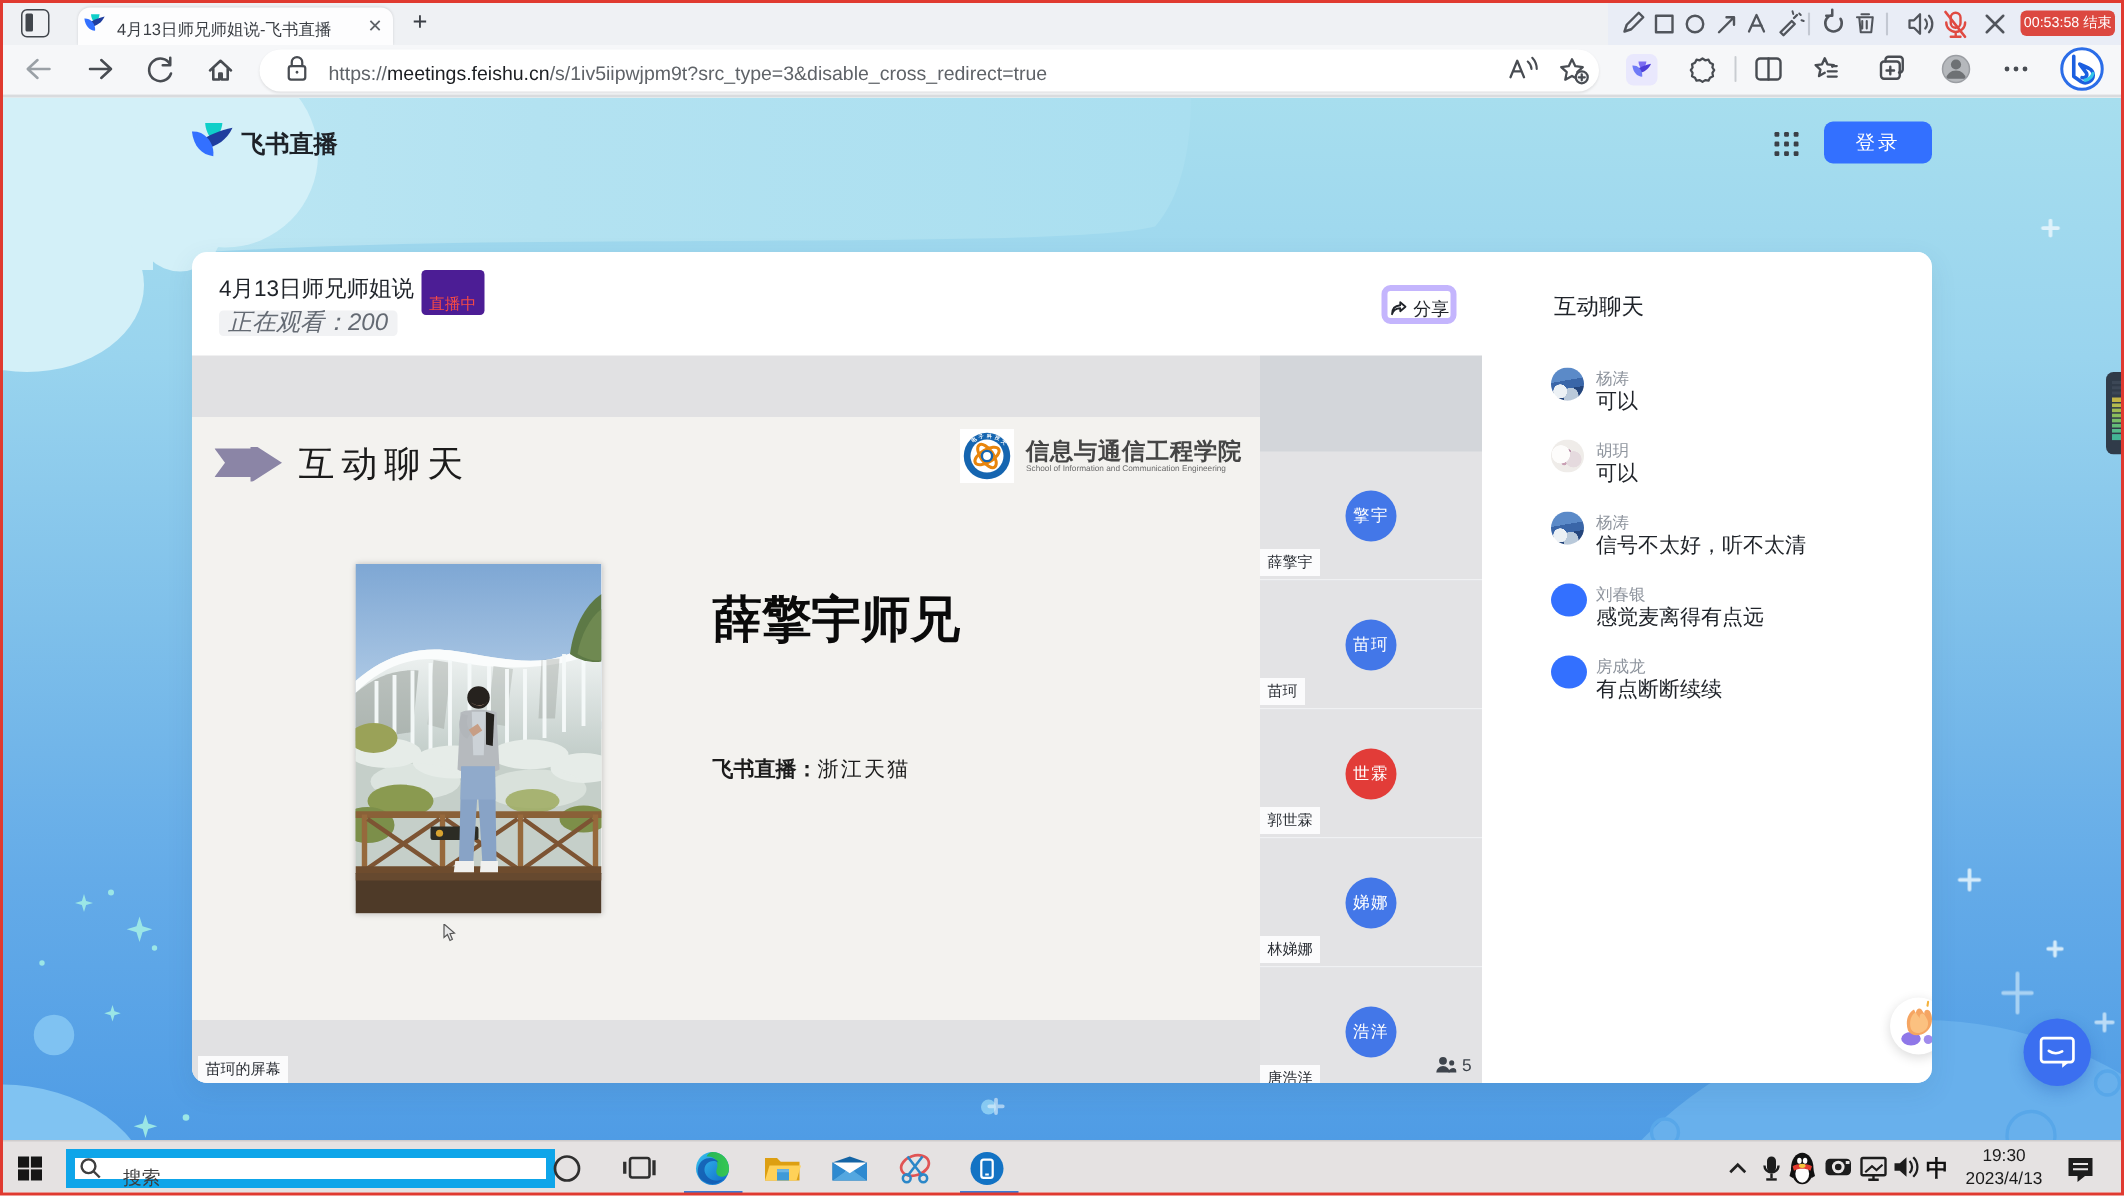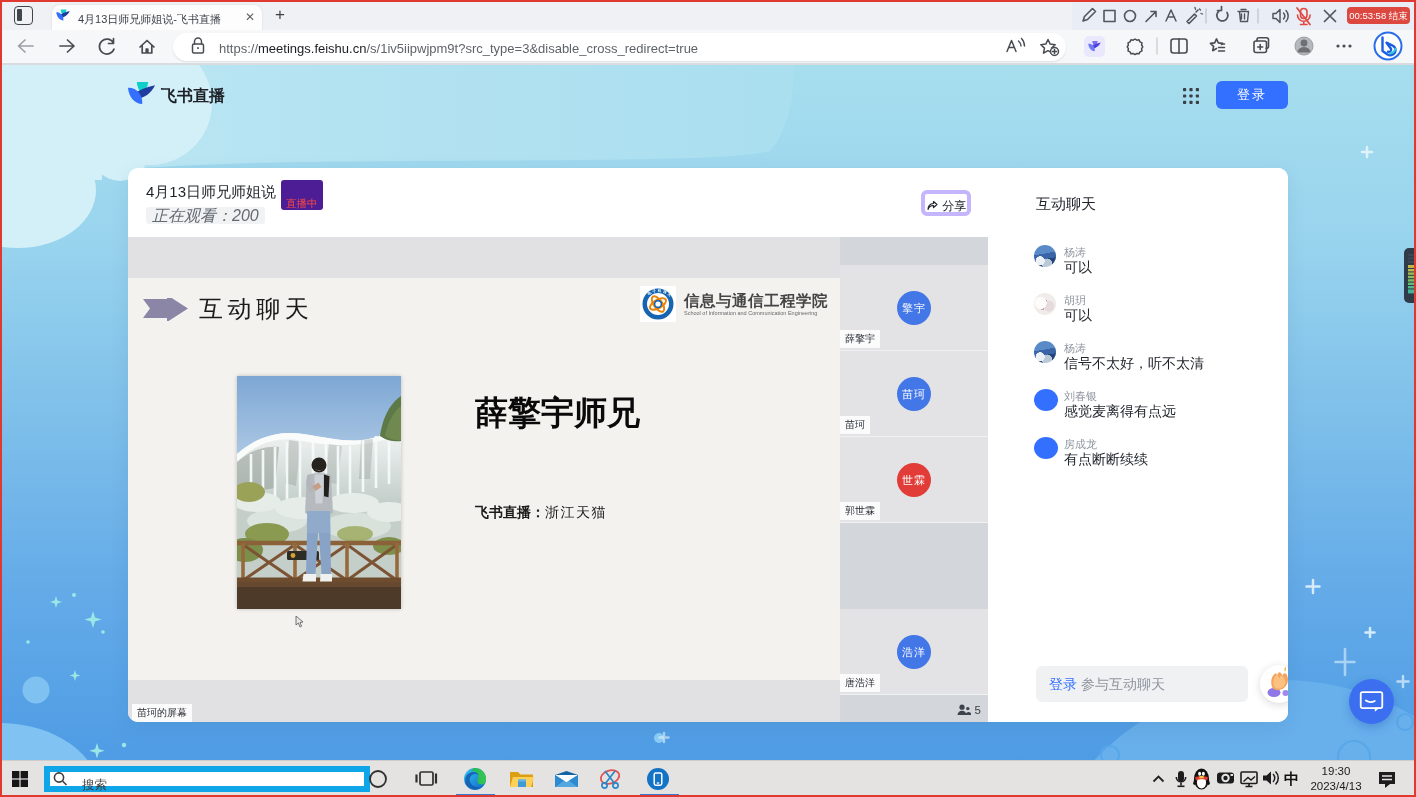--- a/index.html
+++ b/index.html
@@ -45,21 +45,21 @@
   #schooltext { left:556px; top:13px; font-size:15.5px; font-weight:700; color:#454545; letter-spacing:0.5px; white-space:nowrap;}
   #schooleng { left:556px; top:32px; font-size:5.5px; color:#6a6a6a; white-space:nowrap; }
   #photo { left:109px; top:98px; width:164px; height:233px; box-shadow:0 0 4px rgba(0,0,0,.22); }
   #sname { left:347px; top:113px; font-size:33px; font-weight:900; color:#0a0a0a; }
   #sdest { left:347px; top:226px; font-size:14px; color:#1c1c1c; }
   #sdest b { font-weight:700; }
   #sdest span { font-family:"Liberation Serif", serif; letter-spacing:1.5px;margin-top:13px; }
   #screenlabel { left:4px; top:467px; background:#fbfbfc; padding:2px 5px; font-size:10px; color:#2a2e34; }
   
   #pstrip { left:712px; top:69px; width:148px; height:485px; background:#d3d6da; }
-  .ptile { position:absolute; left:0; width:148px; height:86px; background:#e3e3e5; border-bottom:1px solid #f0f1f3; }
+  .ptile { position:absolute; left:0; width:148px; height:86px; background:#e3e3e5; border-bottom:1px solid #f0f1f3;margin-top:36px; }
   .pavatar { position:absolute; left:57px; top:26px; width:34px; height:34px; border-radius:50%; background:#4377e8; color:#fff; font-size:11px; text-align:center; line-height:34px; letter-spacing:1px;}
   .plabel { position:absolute; left:0px; bottom:2px; background:#fbfbfc; padding:2px 5px; font-size:10px; color:#2a2e34; white-space:nowrap;}
   #pcount { position:absolute; right:7px; top:467px; font-size:11.5px; color:#3b4149; white-space:nowrap; }
   
   #chat { left:860px; top:0px; width:300px; height:554px; background:#fff;margin-left:28px; }
   #chattitle { left:20px; top:27px; font-size:15px; font-weight:500; color:#1f2329; }
   .msg { position:absolute; left:18px; width:264px; }
   .mava { position:absolute; left:0; top:0; width:22px; height:22px; border-radius:50%; overflow:hidden; }
   .mname { position:absolute; left:30px; top:0px; font-size:11px; color:#8f959e; white-space:nowrap;}
   .mtext { position:absolute; left:30px; top:14px; font-size:14px; color:#1f2329; white-space:nowrap;}
@@ -433,20 +433,24 @@
         <div class="plabel">薛擎宇</div>
       </div>
     <div class="ptile" style="top:114px">
         <div class="pavatar">苗珂</div>
         <div class="plabel">苗珂</div>
       </div>
     <div class="ptile" style="top:200px">
         <div class="pavatar" style="background:#e23c38">世霖</div>
         <div class="plabel">郭世霖</div>
       </div>
+    <div class="ptile" style="top:286px">
+        <div class="pavatar">娣娜</div>
+        <div class="plabel">林娣娜</div>
+      </div>
     <div class="ptile" style="top:372px">
         <div class="pavatar">浩洋</div>
         <div class="plabel">唐浩洋</div>
       </div>
     <div id="pcount"><svg style="vertical-align:-2px" width="14" height="12" viewBox="0 0 14 12">
           <g fill="#3e444c">
             <circle cx="5" cy="3.2" r="2.6"></circle>
             <path d="M0.5 11 a4.5 4.3 0 0 1 9 0 Z"></path>
             <circle cx="10.8" cy="4.6" r="1.7"></circle>
             <path d="M8.6 11 a3 3 0 0 1 5 -2.2 c.4 .6 .5 1.4 .5 2.2 Z"></path>
@@ -473,21 +477,20 @@
     <div class="msg" style="top:221px">
         <div class="mava bluea">春银</div>
         <div class="mname">刘春银</div>
         <div class="mtext">感觉麦离得有点远</div>
       </div>
     <div class="msg" style="top:269px">
         <div class="mava bluea">成龙</div>
         <div class="mname">房成龙</div>
         <div class="mtext">有点断断续续</div>
       </div>
-    <div class="c" id="chatinput"><span class="lg">登录</span><span class="ph"> 参与互动聊天</span></div>
     <div class="c" id="clapbtn">
       <svg width="38" height="38" viewBox="0 0 38 38">
         <ellipse cx="14" cy="27.5" rx="6.5" ry="4.5" fill="#8f77e8"></ellipse>
         <circle cx="25.5" cy="28" r="3" fill="#a08bec"></circle>
         <path d="M12 22 C10 16 12 10 16 8 L18 12 C16 9 19 6 21 8 L23 11 C22 8 26 7 27 10 C29 14 28 20 24 23 C20 26 14 26 12 22 Z" fill="#f5a562"></path>
         <path d="M14 21 C12.5 16.5 14 11.5 17 10 L20 14 C19 11.5 21.5 9.5 23 11.5 L25 15 C26 18 25 21 22.5 22.5 C19.5 24.5 15.5 24 14 21 Z" fill="#fbc180"></path>
         <g stroke="#f4b23c" stroke-width="1.4" stroke-linecap="round">
           <path d="M29 8 l2 -2"></path>
             <path d="M31 13 l2.6 -.6"></path>
             <path d="M25 5.5 l.4 -2.6"></path>

